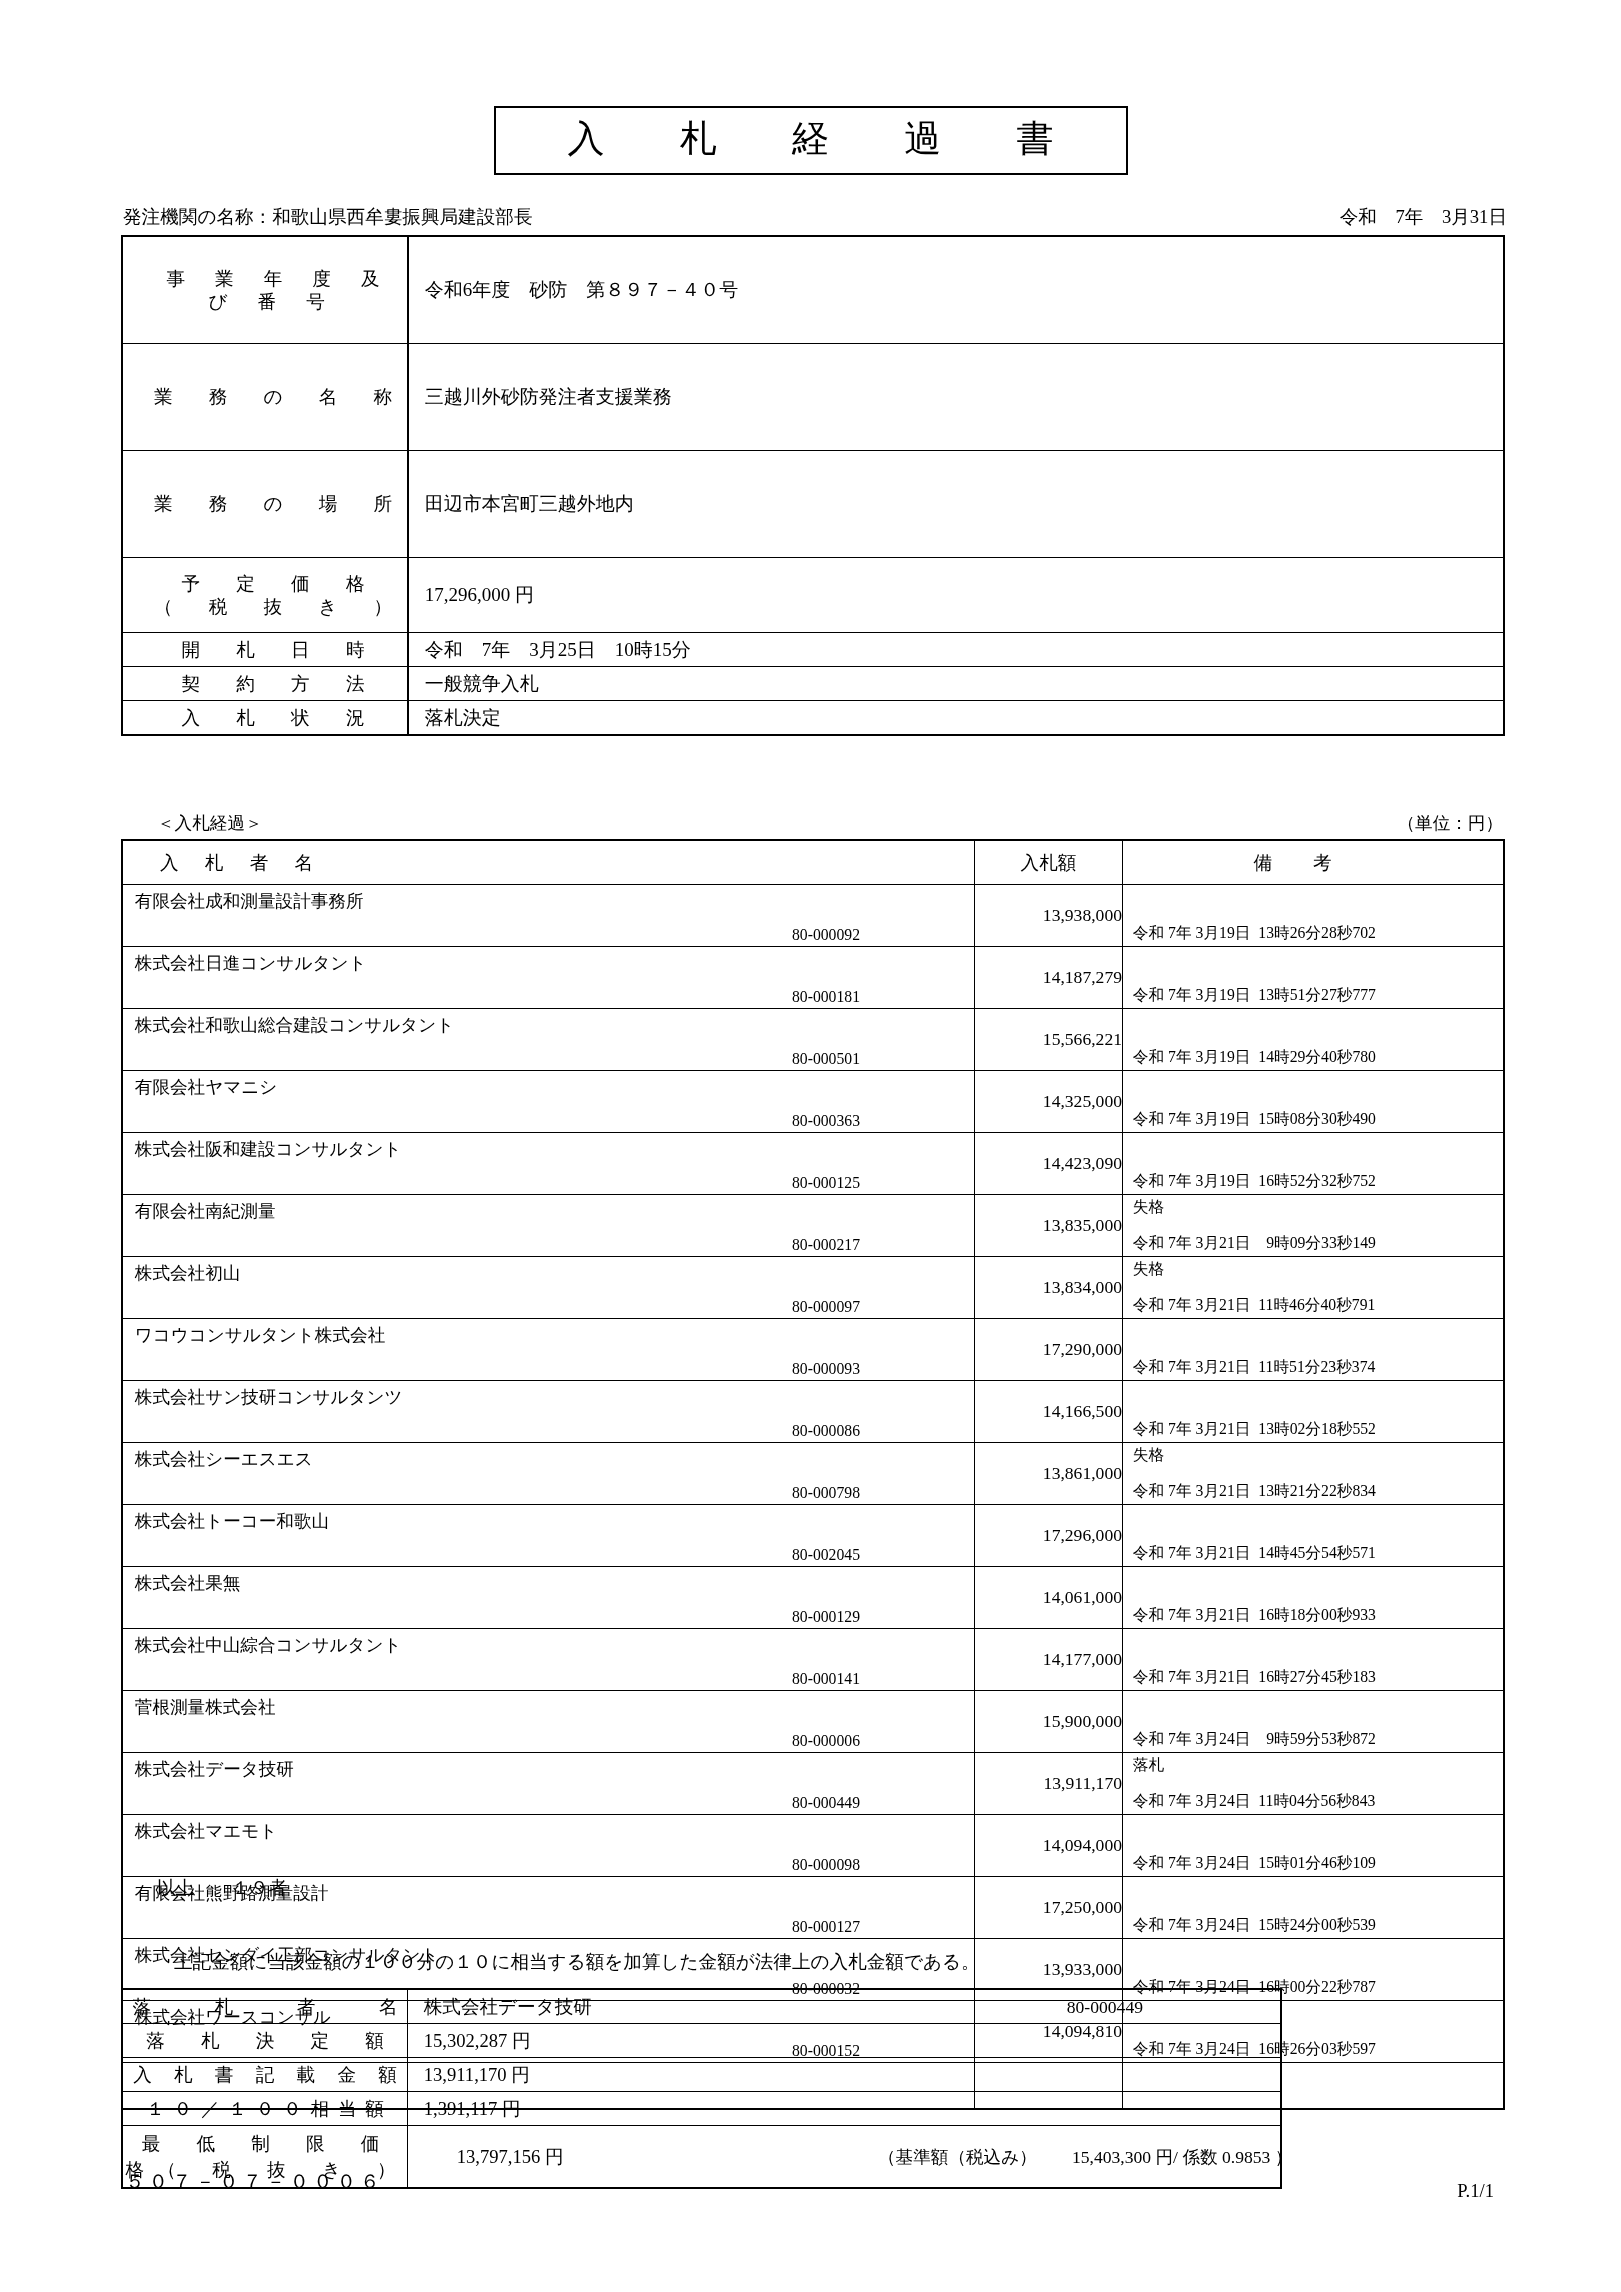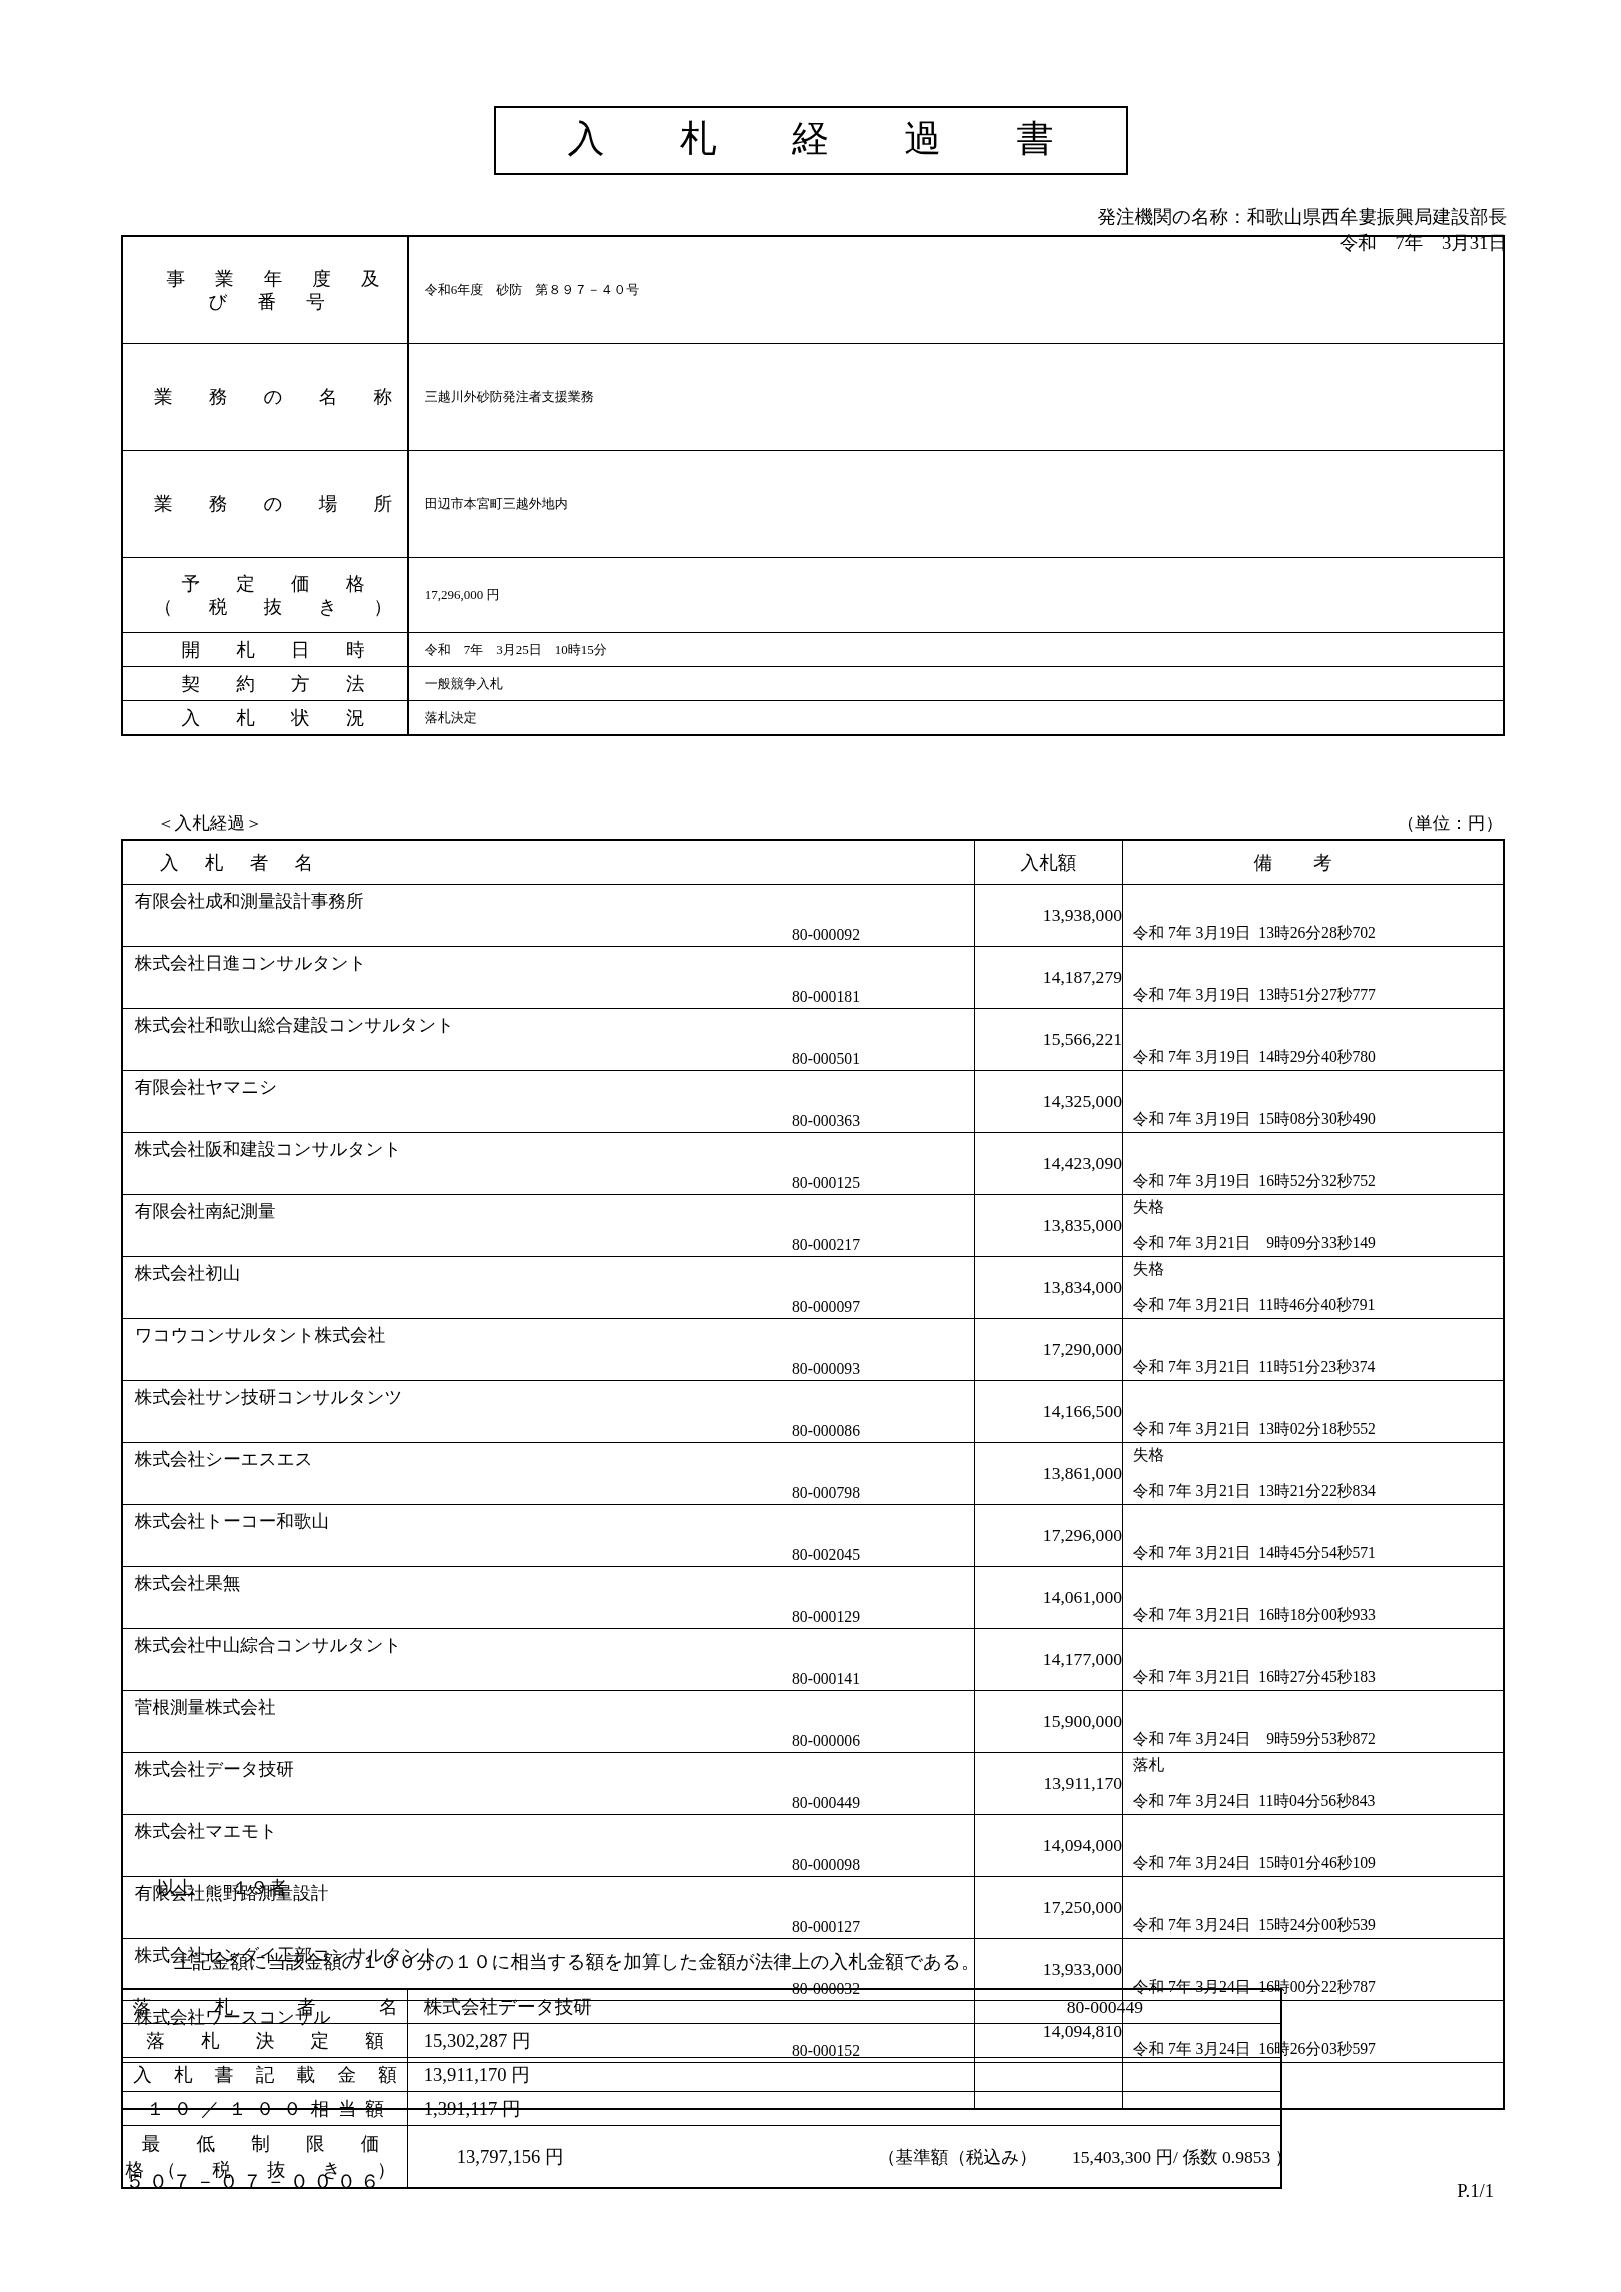--- a/index.html
+++ b/index.html
@@ -45,21 +45,20 @@
   
   .hdr-line {
     position: absolute;
     left: 123px;
     right: 114px;
     top: 204px;
     display: flex;
     justify-content: space-between;
     align-items: flex-end;
     font-size: 18.6px;
-    flex-direction: column;
   }
   .hdr-right { white-space: pre; }
 
   
   table.doc {
     border-collapse: collapse;
     table-layout: fixed;
     width: 100%;
   }
   table.doc td {
@@ -76,21 +75,21 @@
     width: 1384px;
   }
   .info-wrap table.doc { border: 2.9px solid #000; }
   .info-wrap td.lbl {
     width: 284px;
     font-size: 18.6px;
     text-align: center;
     border-right: 2px solid #000;
   }
   .info-wrap td.val {
-    font-size: 13px;
+    font-size: 19px;
     padding-left: 15.7px;
   }
   .spread6 { letter-spacing: 12.7px; text-indent: 12.7px; }
   .spread7 { letter-spacing: 8.8px;  text-indent: 8.8px; }
   .lbl .l1, .lbl .l2 { display: block; line-height: 1.25; margin-left: 16px; }
   .row-tall td { height: 106px; }
   .row-mid  td { height: 74px; }
   .row-slim td { height: 33px; }
   .money { font-family: "Liberation Serif", serif; }
   .val-center-ind { padding-left: 51px; }

